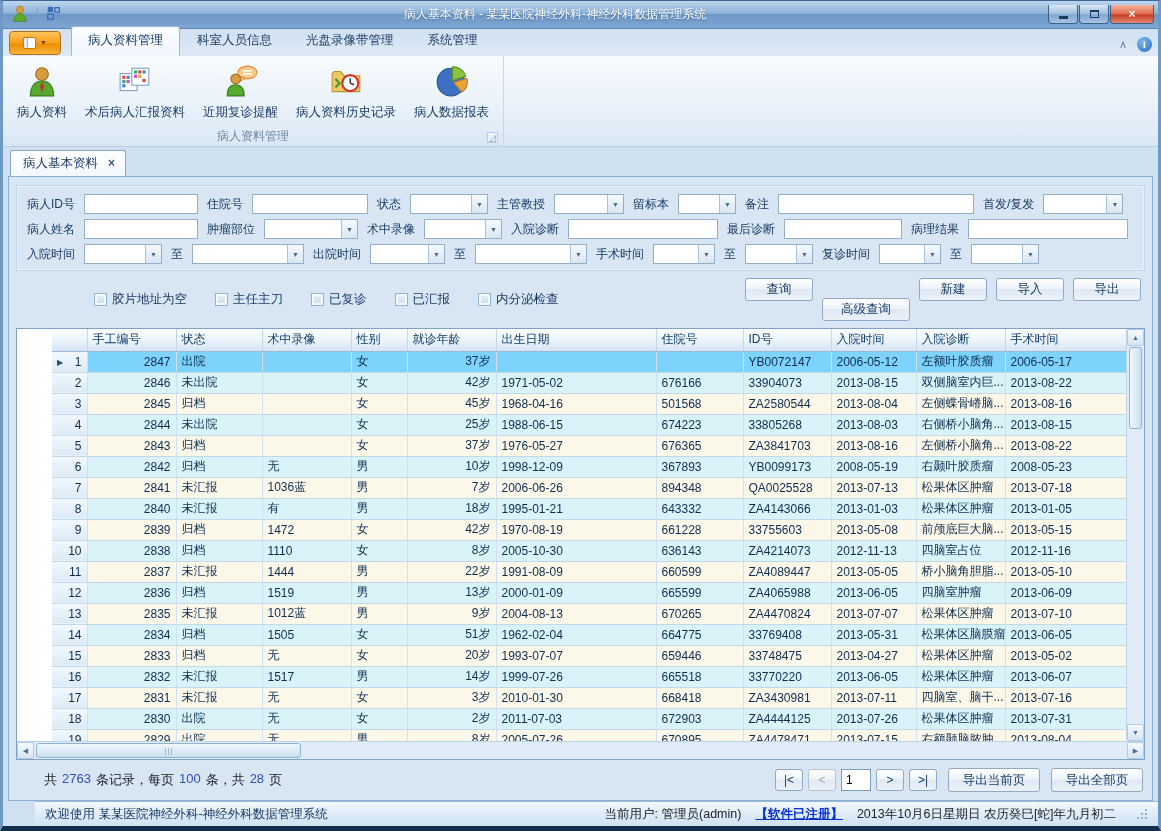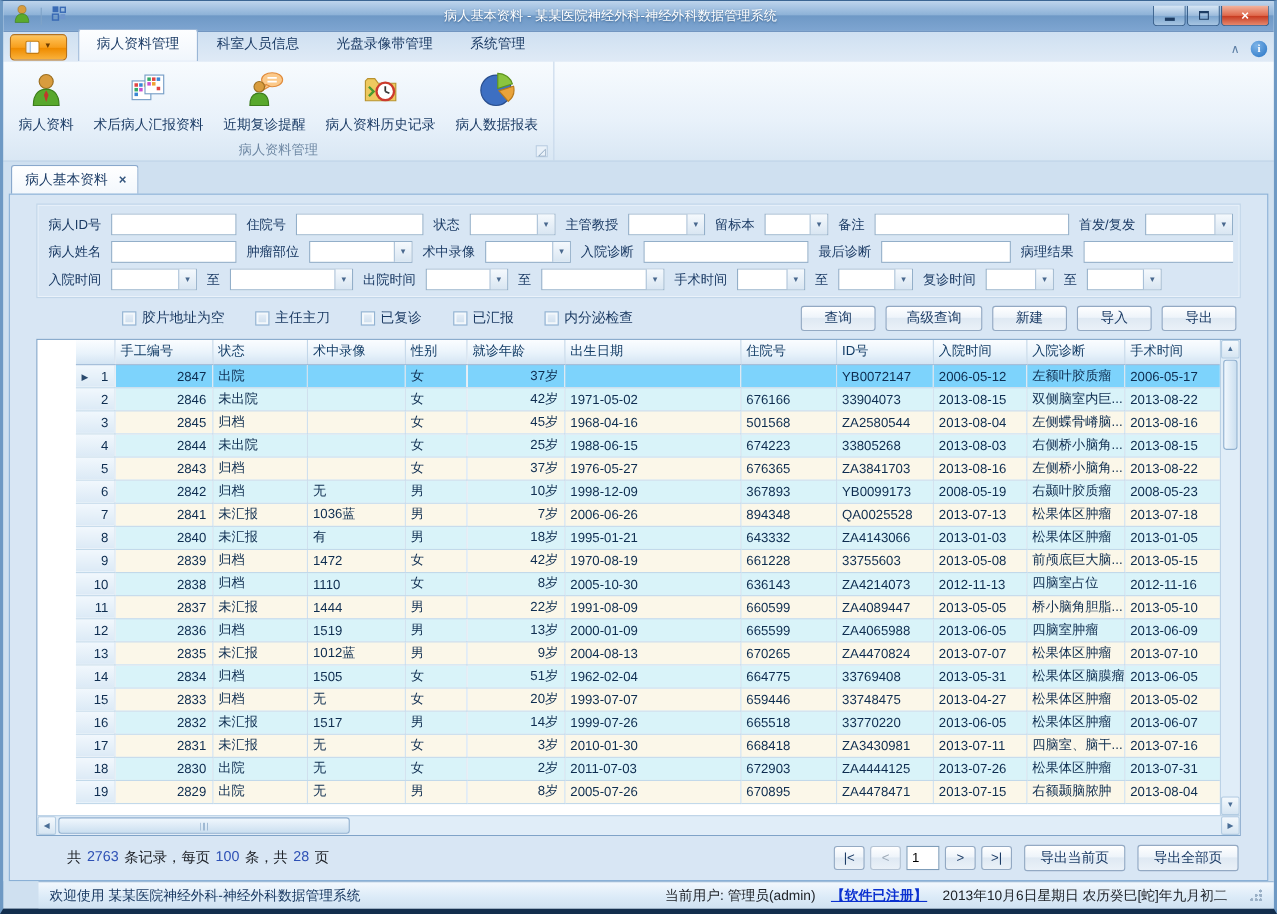--- a/index.html
+++ b/index.html
@@ -57,41 +57,41 @@
 
 .client{ flex:1; display:flex; flex-direction:column; padding:3px 5px 0; min-height:0; background:#cfe0f0; }
 .doc-tabs{ height:26px; flex:0 0 26px; display:flex; align-items:center; padding-left:2px; }
 .doc-tab{ background:linear-gradient(180deg,#ffffff,#f2f7fc); border:1px solid #89a8cc; border-bottom:none;
   border-radius:3px 3px 0 0; padding:4px 10px 5px 12px; font-size:12.5px; color:#1c3c66; display:flex;
   align-items:center; gap:10px; cursor:pointer; }
 .doc-close{ color:#35567e; font-weight:bold; font-size:12px; cursor:pointer; }
 
 
 .panel{ flex:1; border:1px solid #8ab0d6; background:#d8e6f4; display:flex; flex-direction:column;
-  padding:8px 24px 6px; min-height:0; }
+  padding:8px 7px 6px; min-height:0; }
 .search-panel{ border:1px solid #c2d6e9; box-shadow:0 0 0 1px #eaf2fa inset; padding:8px 6px 6px 10px;
   display:flex; flex-direction:column; gap:5px; }
 .search-row{ display:flex; align-items:center; gap:9px; white-space:nowrap; overflow:hidden; }
 .field-label{ font-size:12px; color:#1a3a64; flex:0 0 auto; }
 .text-input{ height:20px; border:1px solid #93afc9; font-size:12px; padding:0 3px; background:#fff; color:#123; }
 .combo{ height:20px; display:inline-flex; border:1px solid #93afc9; background:#fff; flex:0 0 auto; }
 .combo .cval{ flex:1; font-size:12px; padding:0 3px; color:#123; }
 .combo .carr{ width:16px; flex:0 0 16px; border-left:1px solid #a9c0d8; display:flex; align-items:center;
   justify-content:center; background:linear-gradient(180deg,#f5f9fd,#d9e6f2); color:#49688e; font-size:7px; cursor:pointer; }
 
 .filter-row{ display:flex; align-items:center; margin:7px 2px 7px 0; }
 .checks{ display:flex; align-items:center; gap:28px; padding-left:78px; }
 .check-item{ display:flex; align-items:center; gap:5px; cursor:pointer; }
 .checkbox{ width:13px; height:13px; border:1px solid #93b3d2; background:linear-gradient(180deg,#e9f1f9,#ccdded);
   box-shadow:inset 0 0 0 2px #f3f8fc; }
 .check-label{ font-size:12.5px; color:#16365f; }
 .actions{ margin-left:auto; display:flex; gap:9px; padding-right:2px; }
 .btn{ height:23px; border:1px solid #93a9c3; border-radius:3px; font-size:12.5px; color:#1c3c66; cursor:pointer;
   background:linear-gradient(180deg,#ffffff,#eef4fa 45%,#dfe9f3 50%,#eaf1f8); padding:0 4px; font-family:inherit; }
-.btn.w68{ width:68px; } .btn.w88{ width:88px; }
+.btn.w68{ width:68px; } .btn.w88{ width:88px;margin-top:20px; }
 
 
 .grid-wrap{ flex:1; min-height:0; border:1px solid #7fa3c8; background:#fff; display:flex; flex-direction:column; }
 .grid-scroll{ flex:1; display:flex; min-height:0; overflow:hidden; }
 .grid-table-area{ flex:1; overflow:hidden; }
 table.grid{ border-collapse:collapse; table-layout:fixed; width:100%;margin-left:35px; }
 table.grid th{ height:22px; background:linear-gradient(180deg,#fbfdff,#e9f3fb 55%,#d3e4f3); font-weight:normal;
   font-size:12px; color:#123c66; text-align:left; padding:0 5px; border-right:1px solid #c2d6e9;
   border-bottom:1px solid #9db9d6; white-space:nowrap; overflow:hidden; }
 table.grid td{ height:21px; font-size:12px; color:#0e2d50; padding:0 5px; border-right:1px solid #cfe0ee;

